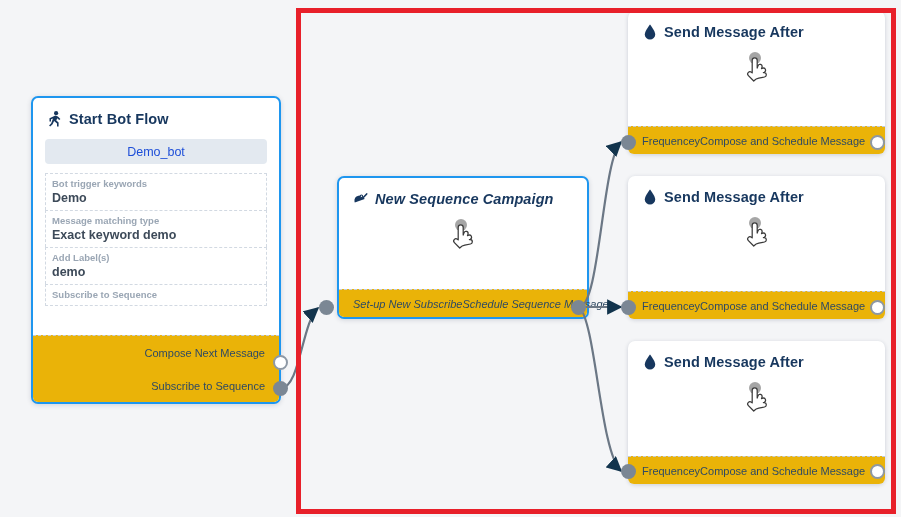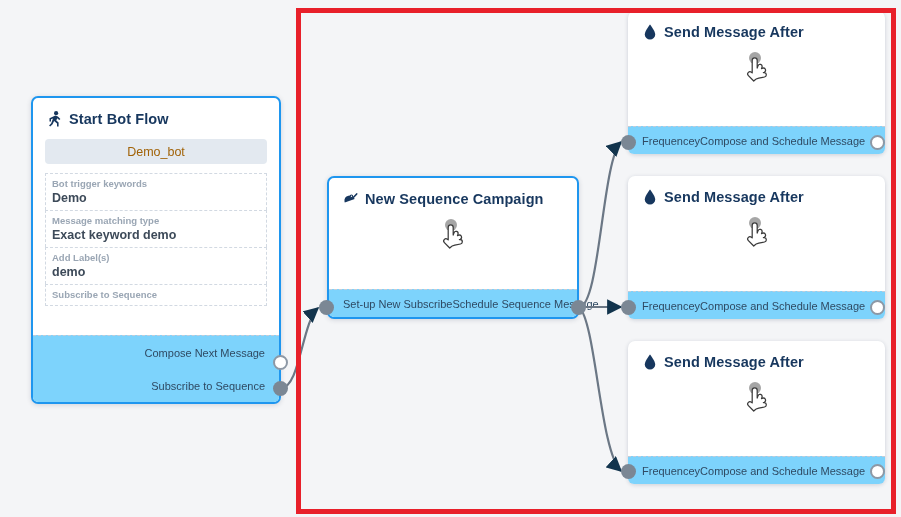--- a/index.html
+++ b/index.html
@@ -39,21 +39,21 @@
   .cursor-ph{
     position:absolute;left:50%;transform:translateX(-50%);
     width:46px;height:46px;
   }
   .cursor-ph svg{display:block;width:46px;height:46px;}
 
   
   .node-foot{
     position:absolute;left:0;right:0;bottom:0;
     border-top:1px dashed #c3ccd8;
-    background:#7dd3fc;
+    background:#eab308;
     border-radius:0 0 6px 6px;
   }
   .node.selected .node-foot{border-radius:0 0 5px 5px;}
   .foot-row{
     position:relative;height:27px;display:flex;align-items:center;padding-left:32px;
   }
   .foot-label{
     font-size:11px;color:#2f4a63;white-space:nowrap;
   }
 
@@ -66,21 +66,21 @@
   .port.open{background:#ffffff;border:2px solid #8d98a5;}
 
   
   #edges{position:absolute;inset:0;z-index:25;pointer-events:none;}
 
   
   .pill{
     margin:4px 12px 0 12px;height:25px;border-radius:4px;
     background:#e3e9f0;display:flex;align-items:center;justify-content:center;
   }
-  .pill-text{font-size:12.5px;color:#a16207;}
+  .pill-text{font-size:12.5px;color:#1d4ed8;}
 
   .fields{margin:9px 12px 0 12px;}
   .field{
     border:1px dashed #d2d9e2;border-bottom:none;
     padding:3px 6px 4px 6px;
     font-weight:bold;
   }
   .field:last-child{border-bottom:1px dashed #d2d9e2;}
   .f-label{font-size:9.5px;color:#9aa6b4;line-height:13px;}
   .f-value{font-size:12.5px;color:#3d4a59;line-height:16px;}
@@ -146,21 +146,21 @@
       </div>
       <div class="foot-row" style="justify-content:flex-end;padding-right:14px;height:33px;">
         <span class="foot-label">Subscribe to Sequence</span>
       </div>
     </div>
   </div>
 
   <div class="port open" style="left:273px;top:355px;"></div>
   <div class="port filled" style="left:273px;top:381px;"></div>
 
-  <div class="node selected" style="left:327px;top:176px;width:252px;height:143px;">
+  <div class="node selected" style="left:337px;top:176px;width:252px;height:143px;font-style:italic;">
 
     <div class="node-head">
       <span class="ico">
         <svg width="16" height="14" viewBox="0 0 16 14">
           <path d="M1.6 9.6 A5.6 5.6 0 0 1 12.4 6.9 L1.9 10.6 Z" fill="#17375e"></path>
           <path d="M11.0 5.4 L14.6 1.6" stroke="#17375e" stroke-width="1.7" stroke-linecap="round"></path>
           <circle cx="9.0" cy="4.1" r="1.3" fill="#ffffff" stroke="#17375e" stroke-width="1.1"></circle>
         </svg>
       </span>
       <span class="node-title">New Sequence Campaign</span>

